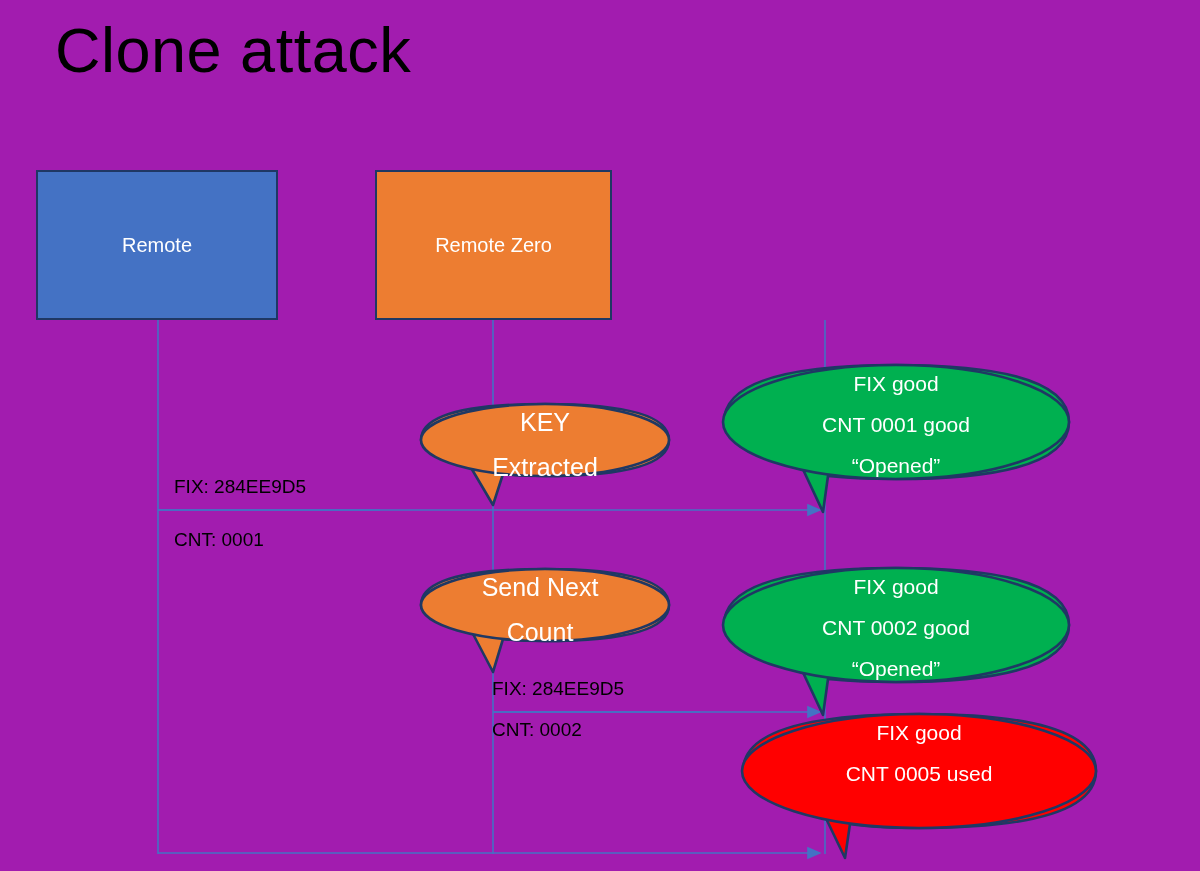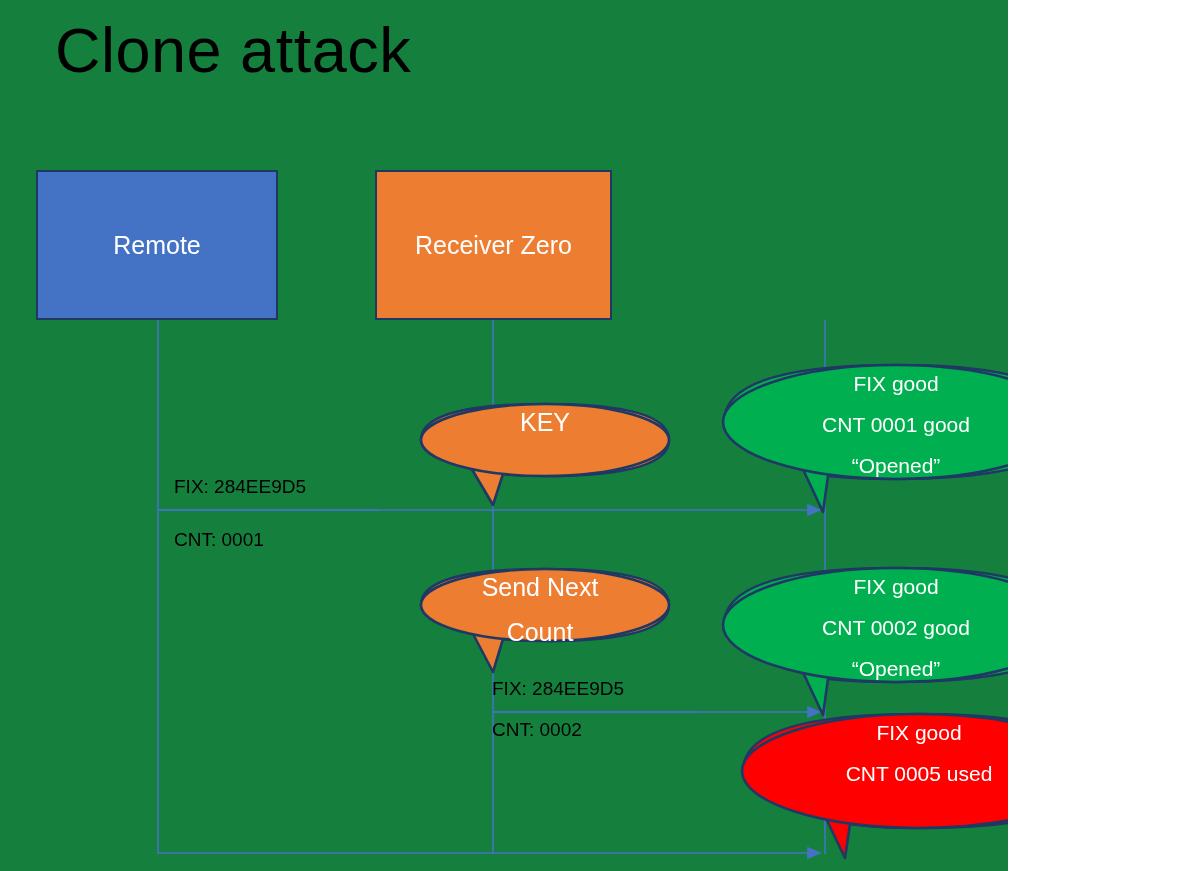--- a/index.html
+++ b/index.html
@@ -6,23 +6,23 @@
     margin: 0;
     padding: 0;
     background: #ffffff;
   }
   body {
     font-family: "Liberation Sans", sans-serif;
     -webkit-font-smoothing: antialiased;
   }
   #slide {
     position: relative;
-    width: 1008px;
+    width: 1200px;
     height: 871px;
-    background: #15803d;
+    background: #a21caf;
     overflow: hidden;
   }
   #slide-svg {
     position: absolute;
     left: 0;
     top: 0;
     width: 1200px;
     height: 871px;
   }
 
@@ -43,21 +43,21 @@
   .actor-box {
     position: absolute;
     box-sizing: border-box;
     border: 2px solid #1F3864;
     display: flex;
     align-items: center;
     justify-content: center;
   }
   .actor-label {
     color: #ffffff;
-    font-size: 25px;
+    font-size: 20px;
     line-height: 30px;
     text-align: right;
   }
 
   
   .msg-text {
     position: absolute;
     color: #000000;
     font-size: 19px;
     line-height: 32px;
@@ -174,32 +174,33 @@
     </g>
   </svg>
 
   <div class="title">Clone attack</div>
 
   <div class="actor-box" style="left:36px; top:170px; width:242px; height:150px; background:#4472C4;">
     <span class="actor-label">Remote</span>
   </div>
 
   <div class="actor-box" style="left:375px; top:170px; width:237px; height:150px; background:#ED7D31;">
-    <span class="actor-label">Receiver Zero</span>
+    <span class="actor-label">Remote Zero</span>
   </div>
 
 
   <div class="msg-text" style="left:174px; top:471px;">FIX: 284EE9D5</div>
   <div class="msg-text" style="left:174px; top:524px;">CNT: 0001</div>
 
   <div class="msg-text" style="left:492px; top:673px;">FIX: 284EE9D5</div>
   <div class="msg-text" style="left:492px; top:714px;">CNT: 0002</div>
 
   <div class="callout-text small" style="left:421px; top:400px; width:248px;">
     <div>KEY</div>
+    <div>Extracted</div>
   </div>
 
   <div class="callout-text" style="left:723px; top:363px; width:346px;">
     <div>FIX good</div>
     <div>CNT 0001 good</div>
     <div>“Opened”</div>
   </div>
 
   <div class="callout-text small" style="left:416px; top:565px; width:248px;">
     <div>Send Next</div>

